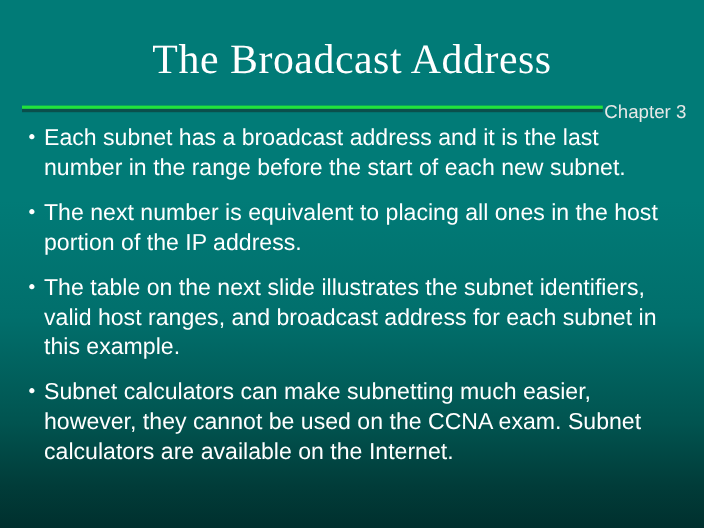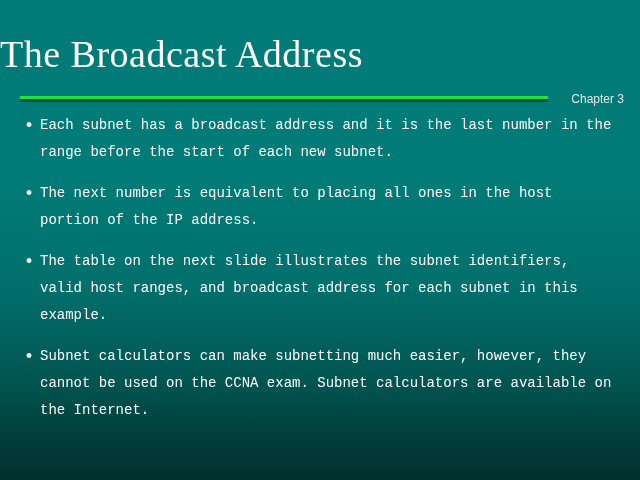--- a/index.html
+++ b/index.html
@@ -18,20 +18,21 @@
     height: 480px;
     box-sizing: border-box;
     background: linear-gradient(to bottom, #017b77 0%, #017b77 38%, #016f6c 60%, #015450 80%, #013c39 92%, #00302e 100%);
     overflow: hidden;
   }
   .title {
     position: absolute;
     top: 32px;
     left: 0;
     width: 640px;
+    text-align: center;
     color: #ffffff;
     font-size: 38px;
     font-family: "Liberation Serif", serif;
     font-weight: normal;
     letter-spacing: 0.5px;
   }
   .rule-wrap {
     position: absolute;
     top: 96px;
     left: 20px;
@@ -52,21 +53,21 @@
     left: 0;
     width: 528px;
     height: 3px;
     background: #0a4f4c;
   }
   .chapter {
     position: absolute;
     top: 92px;
     right: 16px;
     color: #e8e8e8;
-    font-size: 12px;
+    font-size: 17px;
     font-family: "Liberation Sans", sans-serif;
     margin-left: 32px;
   }
   .bullets {
     position: absolute;
     top: 112px;
     left: 18px;
     width: 608px;
   }
   .bullet {
@@ -78,23 +79,23 @@
     width: 22px;
     flex: 0 0 22px;
     color: #ffffff;
     font-size: 20px;
     line-height: 27px;
     text-align: center;
   }
   .bullet-text {
     flex: 1 1 auto;
     color: #ffffff;
-    font-size: 14px;
+    font-size: 21px;
     line-height: 27px;
-    font-family: Liberation Mono, monospace;
+    font-family: Liberation Sans, sans-serif;
     padding-right: 14px;
   }
 </style>
 </head>
 <body>
 
 <div class="slide">
 
   <div class="title">The Broadcast Address</div>
 

